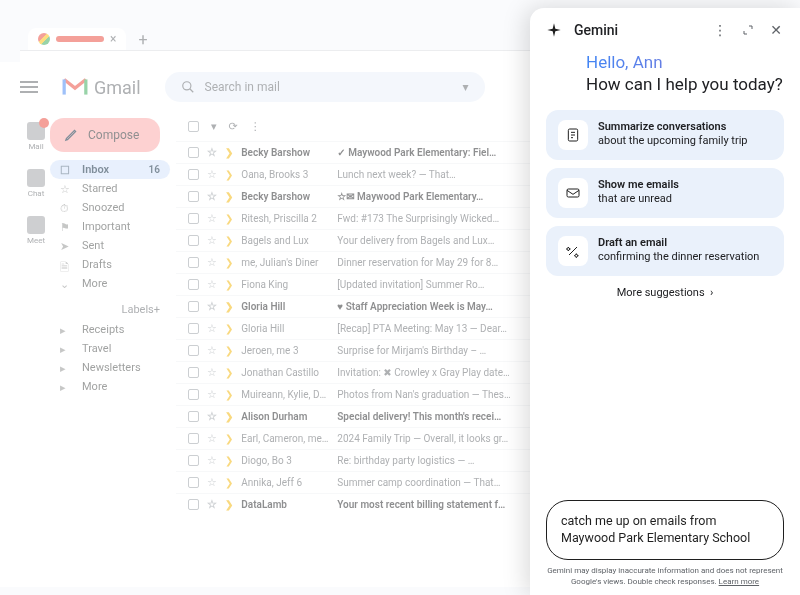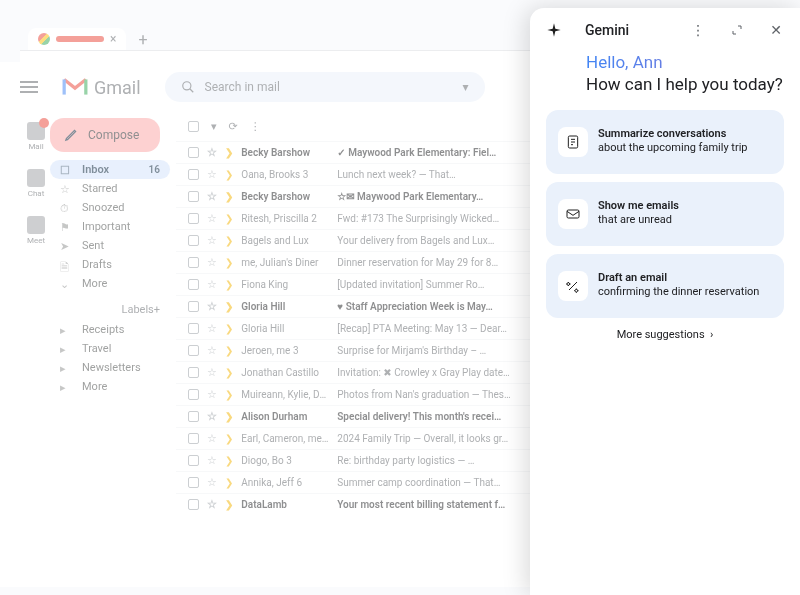--- a/index.html
+++ b/index.html
@@ -50,32 +50,32 @@
 .row .chk { width: 11px; height: 11px; border: 1px solid #9aa0a6; border-radius: 2px; }
 .row .star { color: #9aa0a6; font-size: 11px; }
 .row .tag { color: #f4b400; font-size: 10px; }
 .row .sender { width: 88px; overflow: hidden; text-overflow: ellipsis; white-space: nowrap; font-size: 10px; }
 .row .subj { flex: 1; overflow: hidden; text-overflow: ellipsis; white-space: nowrap; font-size: 10px; }
 .row .snippet { font-weight: 400; color: #5f6368; }
 .row .time { font-size: 9px; color: #5f6368; width: 48px; text-align: right; }
 
 
 .gemini { position: absolute; top: 8px; right: 0; bottom: 0; width: 270px; background: #fff; border-radius: 14px 0 0 0; box-shadow: -4px 0 24px rgba(0,0,0,0.15); display: flex; flex-direction: column; padding: 14px 16px 8px; z-index: 10; }
-.g-head { display: flex; gap: 23px; }
+.g-head { display: flex; gap: 12px; }
 .g-spark { width: 16px; height: 16px; }
 .g-title { font-size: 14px; font-weight: 500; color: #202124; }
 .g-head .spacer { flex: 1; }
 .g-head .ctl { width: 16px; height: 16px; color: #5f6368; cursor: pointer; display: flex; align-items: center; justify-content: center; font-size: 14px; }
 
 .greet { margin-top: 14px; margin-left: 40px; }
 .greet-hello { font-size: 17px; font-weight: 400; background: linear-gradient(90deg, #4285f4, #9b72cb); -webkit-background-clip: text; -webkit-text-fill-color: transparent; }
 .greet-prompt { font-size: 17px; color: #202124; margin-top: 2px; }
 
 .cards { margin-top: 16px; display: flex; flex-direction: column; gap: 8px; }
-.card { background: #eaf1fb; border-radius: 12px; padding: 17px 12px; display: flex; gap: 10px; cursor: pointer; }
+.card { background: #eaf1fb; border-radius: 12px; padding: 10px 12px; display: flex; gap: 10px; cursor: pointer; }
 .card-icon { width: 30px; height: 30px; background: #fff; border-radius: 8px; display: flex; align-items: center; justify-content: center; flex-shrink: 0; }
 .card-icon svg { width: 16px; height: 16px; }
 .card-text { font-size: 11px; color: #202124; line-height: 1.3; }
 .card-text .bold { font-weight: 600; display: block; }
 
 .more-sugg { text-align: center; font-size: 11px; color: #202124; margin-top: 10px; cursor: pointer; }
 
 .input-area { margin-top: auto; }
 .g-input { border: 1.5px solid #1f1f1f; border-radius: 22px; padding: 12px 14px; font-size: 12.5px; color: #1f1f1f; line-height: 1.35; }
 .disclaimer { font-size: 8px; color: #5f6368; text-align: center; margin-top: 6px; line-height: 1.3; }
@@ -402,13 +402,19 @@
           </svg>
         </div>
         <div class="card-text"><span class="bold">Draft an email</span><span>confirming the dinner reservation</span></div>
       </div>
     </div>
 
   <div class="more-sugg">
     <span>More suggestions</span>&nbsp;&nbsp;<span>›</span>
   </div>
 
+  <div class="input-area">
+    <div class="g-input">catch me up on emails from Maywood Park Elementary School</div>
+    <div class="disclaimer">
+      <span>Gemini may display inaccurate information and does not represent Google's views. Double check responses.</span> <a href="#">Learn more</a>
+    </div>
+  </div>
 </div>
 
 </body></html>

